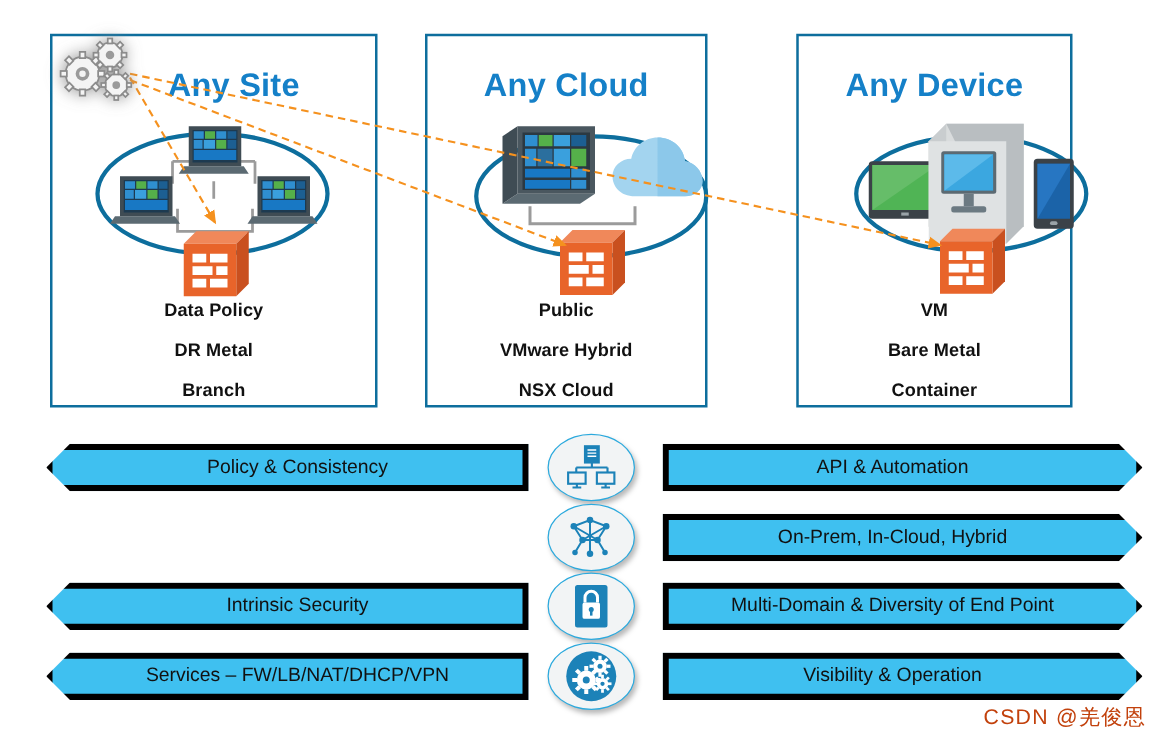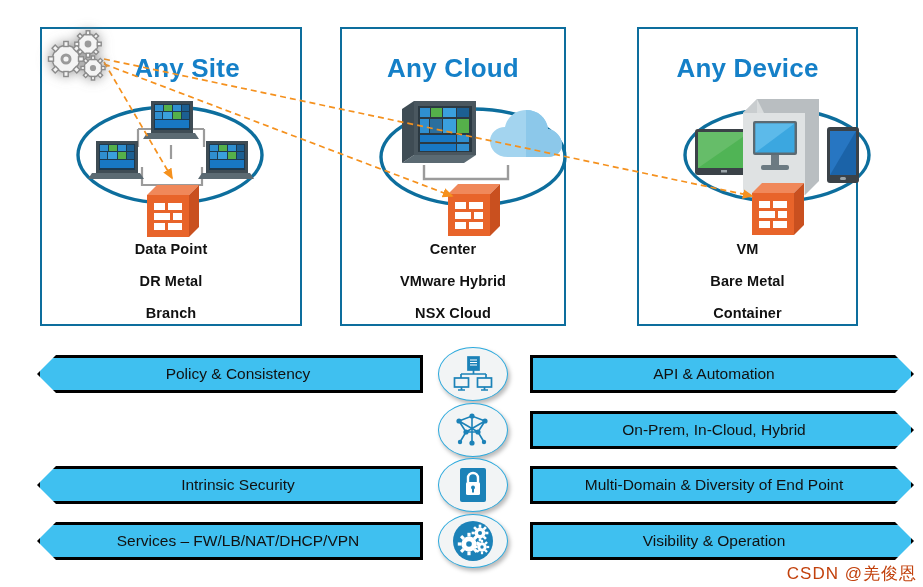--- a/index.html
+++ b/index.html
@@ -67,21 +67,21 @@
     color: #111111;
     line-height: 32px;
     letter-spacing: 0.1px;
   }
 
   
   .bar {
     position: absolute;
     height: 38px;
     background: #3fc0f0;
-    border: 3px solid #000000;
+    border: 5px solid #000000;
     box-sizing: border-box;
     display: flex;
     align-items: center;
     justify-content: center;
     color: #111111;
     font-size: 15.5px;
     filter: drop-shadow(3px 3px 2px rgba(0,0,0,0.32));
   }
   .bar-left {
     left: 37px;
@@ -218,21 +218,21 @@
             <rect x="7" y="28" width="16" height="7"></rect>
             <rect x="26" y="28" width="9" height="7"></rect>
             <rect x="7" y="38" width="11" height="7"></rect>
             <rect x="21" y="38" width="14" height="7"></rect>
           </g>
         </g>
       </svg>
     </div>
 
     <div class="panel-labels">
-      <div>Data Point</div>
+      <div>Data Policy</div>
       <div>DR Metal</div>
       <div>Branch</div>
     </div>
   </div>
 
   <div class="panel" id="panel-cloud">
     <div class="panel-title">Any Cloud</div>
 
     <div class="panel-art">
       <svg width="263" height="160" viewBox="0 0 263 160">
@@ -275,21 +275,21 @@
             <rect x="7" y="28" width="16" height="7"></rect>
             <rect x="26" y="28" width="9" height="7"></rect>
             <rect x="7" y="38" width="11" height="7"></rect>
             <rect x="21" y="38" width="14" height="7"></rect>
           </g>
         </g>
       </svg>
     </div>
 
     <div class="panel-labels">
-      <div>Center</div>
+      <div>Public</div>
       <div>VMware Hybrid</div>
       <div>NSX Cloud</div>
     </div>
   </div>
 
   <div class="panel" id="panel-device">
     <div class="panel-title">Any Device</div>
 
     <div class="panel-art">
       <svg width="276" height="160" viewBox="0 0 276 160">

